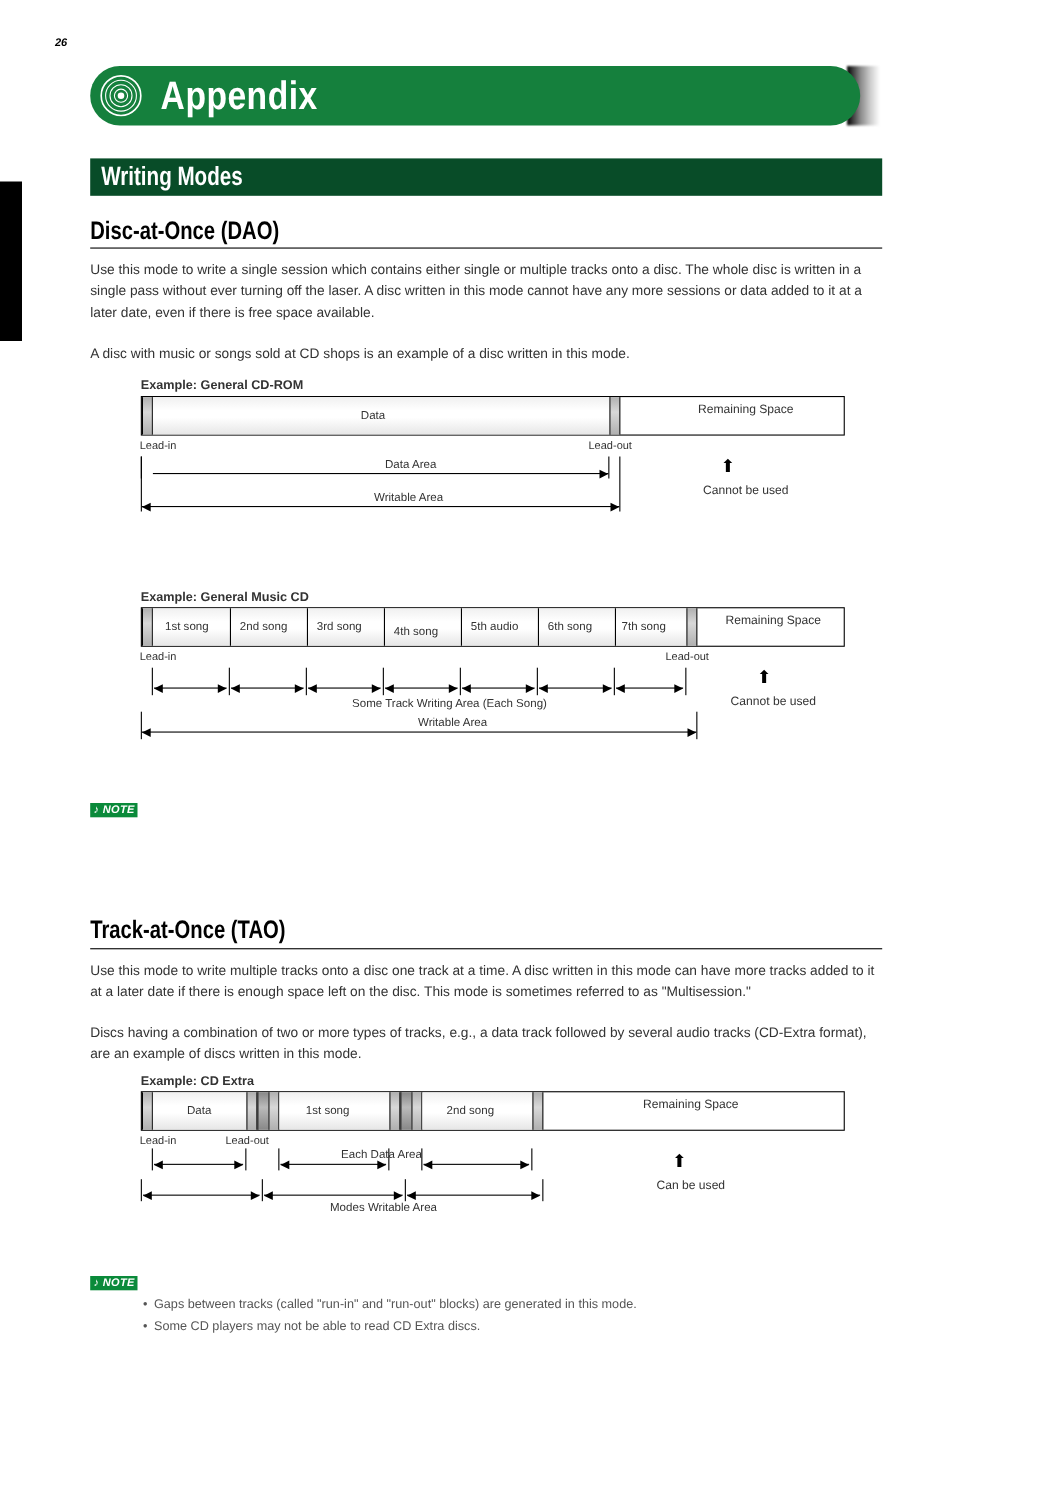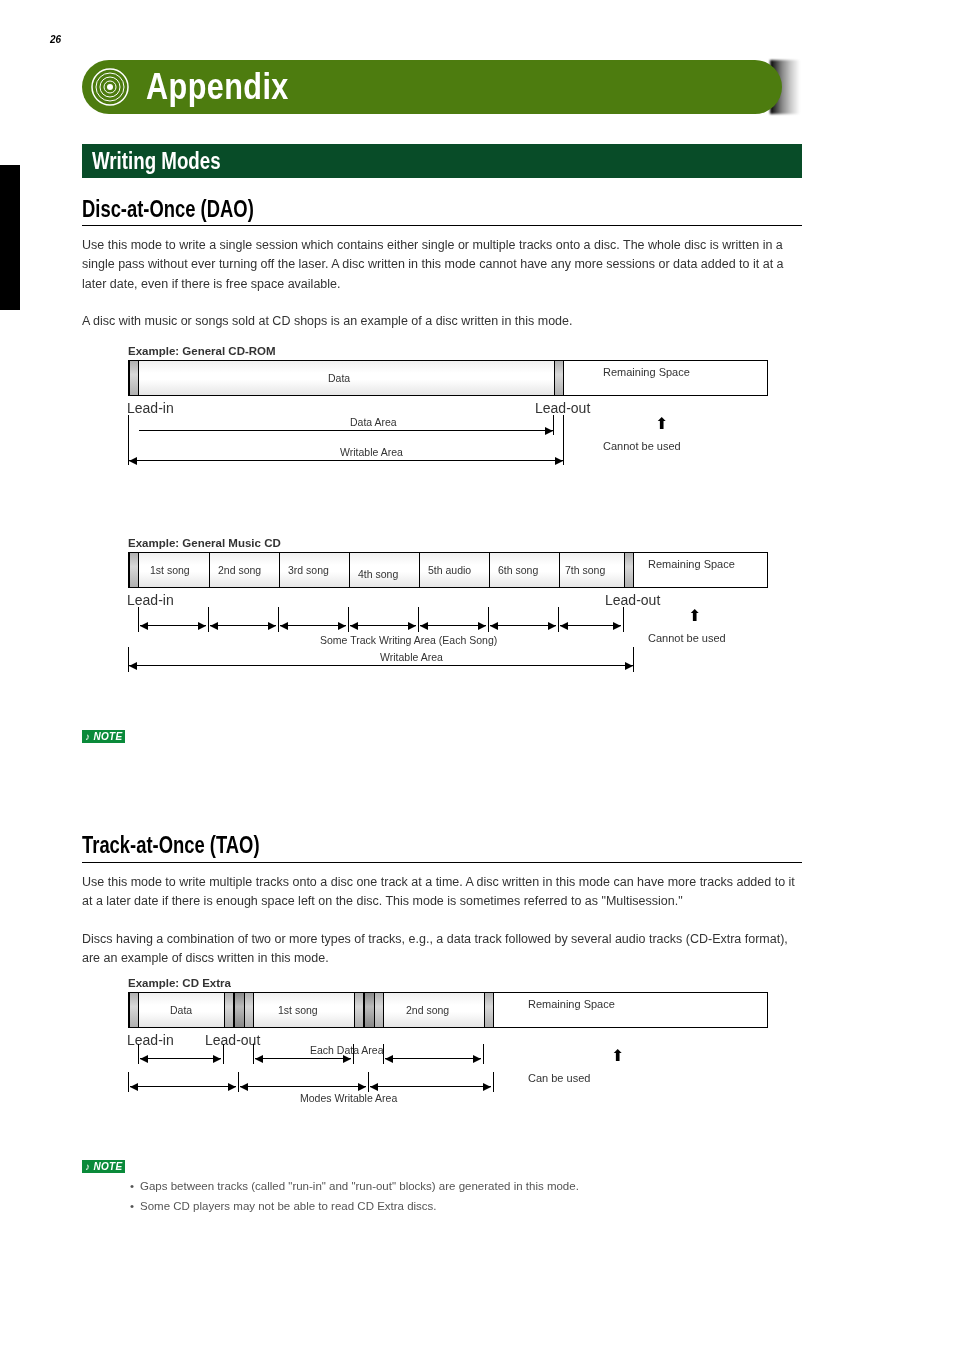--- a/index.html
+++ b/index.html
@@ -27,21 +27,21 @@
     font-style: italic;
     font-weight: bold;
     color: #000;
   }
   .header-bar {
     position: absolute;
     left: 82px;
     top: 60px;
     width: 700px;
     height: 54px;
-    background: #4d7c0f;
+    background: #15803d;
     border-radius: 27px;
     display: flex;
     align-items: center;
     padding-left: 8px;
   }
   .header-blur {
     position: absolute;
     left: 770px;
     top: 60px;
     width: 30px;
@@ -145,21 +145,21 @@
   .bar-text {
     position: absolute;
     font-size: 10.5px;
     color: #333;
     text-align: left;
   }
   .remain-label {
     position: absolute;
     font-size: 11px;
     color: #333;
-    text-align: left;
+    text-align: center;
   }
   .up-arrow {
     position: absolute;
     font-size: 16px;
     color: #000;
   }
   .dim-line {
     position: absolute;
     height: 1px;
     background: #000;
@@ -215,21 +215,21 @@
   .note-list {
     position: absolute;
     left: 130px;
     width: 670px;
     font-size: 11.5px;
     color: #555;
     line-height: 1.55;
   }
   .note-list div { margin-bottom: 2px; }
   .bullet { display: inline-block; width: 10px; }
-  .sm-label{position:absolute;font-size:14px;color:#333;}
+  .sm-label{position:absolute;font-size:10px;color:#333;}
 </style>
 </head>
 <body>
 
 <div class="black-tab"></div>
 
 <div class="page-number">26</div>
 
 <div class="header-blur"></div>
 <div class="header-bar">

